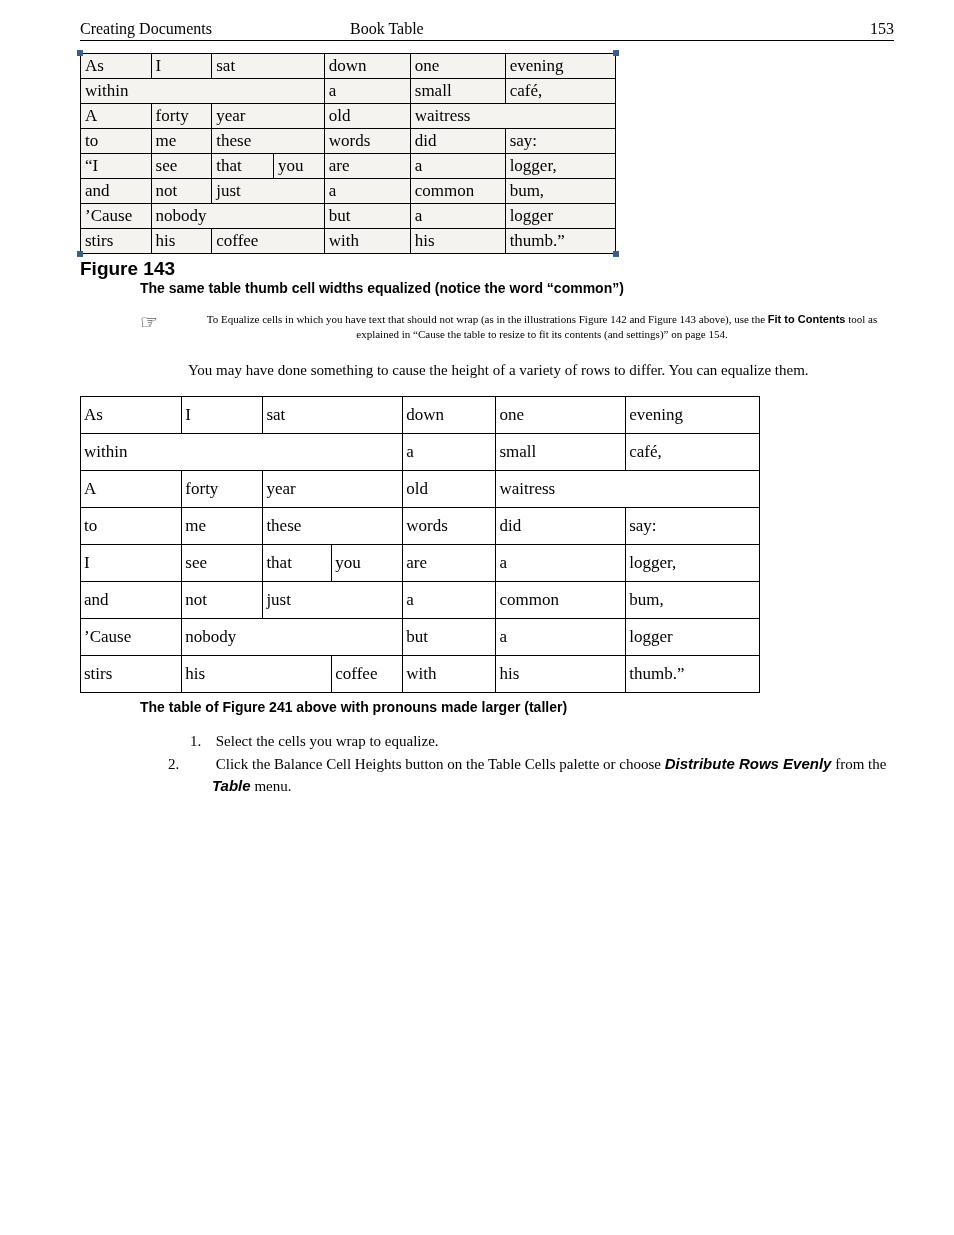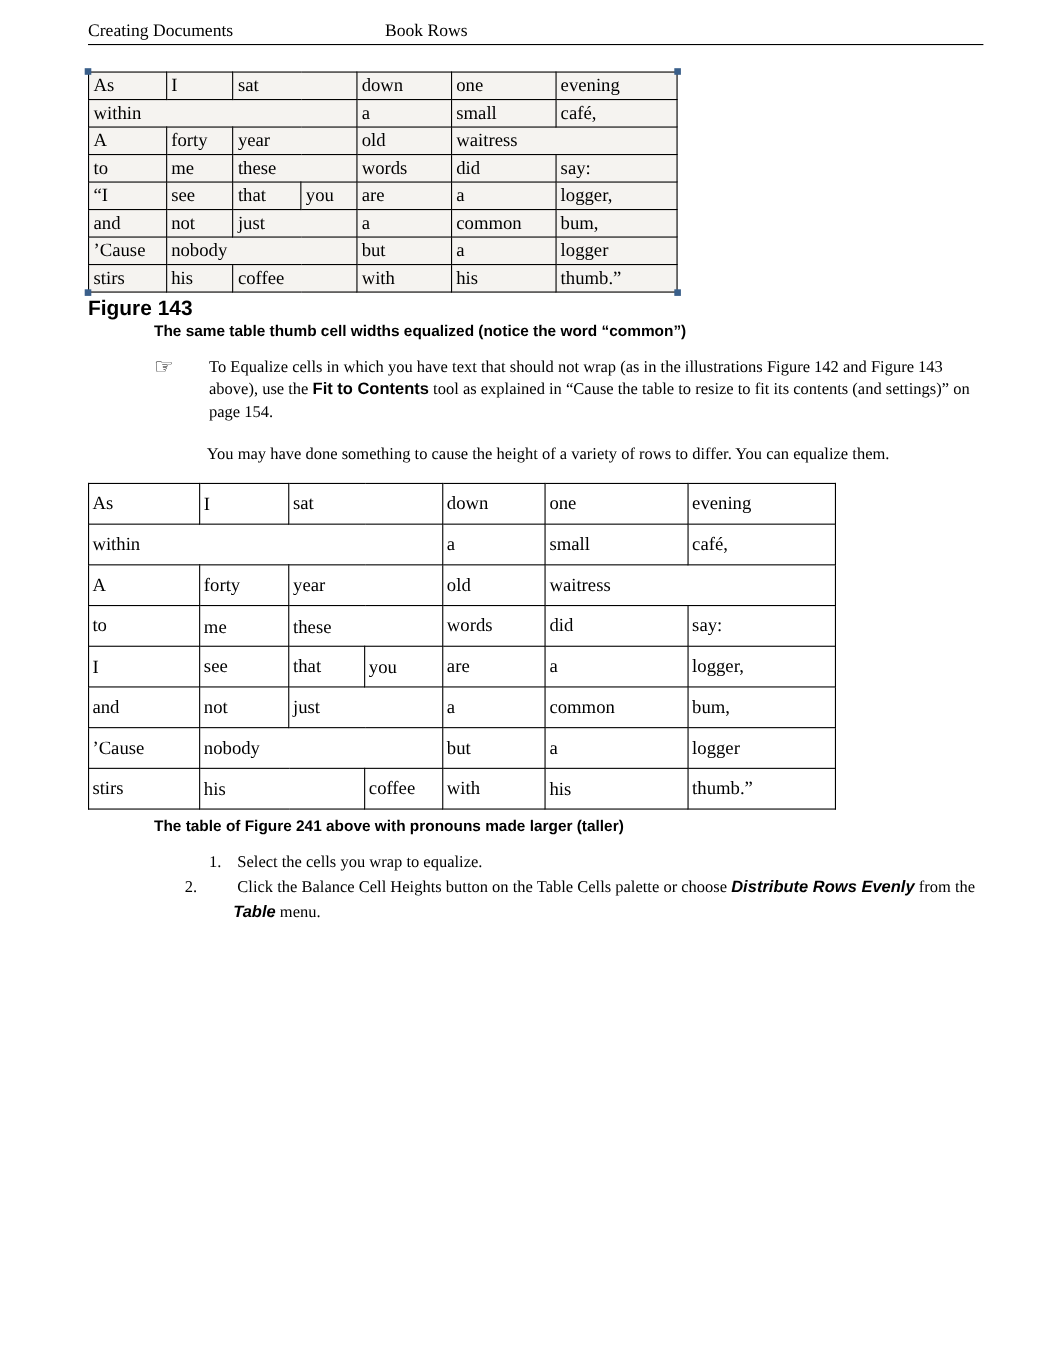--- a/index.html
+++ b/index.html
@@ -11,21 +11,21 @@
     width: 954px;
   }
   .page {
     padding: 20px 60px 40px 80px;
   }
   .header {
     display: flex;
     align-items: baseline;
     border-bottom: 1px solid #000;
     padding-bottom: 2px;
-    margin-bottom: 24px;
+    margin-bottom: 12px;
     font-size: 16px;
   }
   .header .left {
     flex: 0 0 270px;
   }
   .header .center {
     flex: 0 0 270px;
   }
   .header .right {
     flex: 1;
@@ -82,22 +82,23 @@
     display: flex;
     margin-left: 60px;
     margin-bottom: 18px;
   }
   .hand-icon {
     flex: 0 0 50px;
     font-size: 20px;
     line-height: 1;
   }
   .note-body {
-    font-size: 15px;
+    font-size: 11px;
     line-height: 1.35;
+    text-align: center;
   }
   .note-body b, .note-body .tool {
     font-family: "Helvetica Neue", Arial, sans-serif;
     font-weight: bold;
   }
 
   h2.section {
     font-family: "Helvetica Neue", Arial, sans-serif;
     font-weight: bold;
     font-size: 24px;
@@ -149,21 +150,22 @@
     font-style: italic;
   }
 </style>
 </head>
 <body>
 
 <div class="page">
 
   <div class="header">
     <span class="left">Creating Documents</span>
-    <span class="center">Book Rows</span>
+    <span class="center">Book Table</span>
+    <span class="right">153</span>
   </div>
 
   <div class="fig1">
     <div class="handle tl"></div>
     <div class="handle tr"></div>
     <div class="handle bl"></div>
     <div class="handle br"></div>
     <table>
 
       <colgroup>

